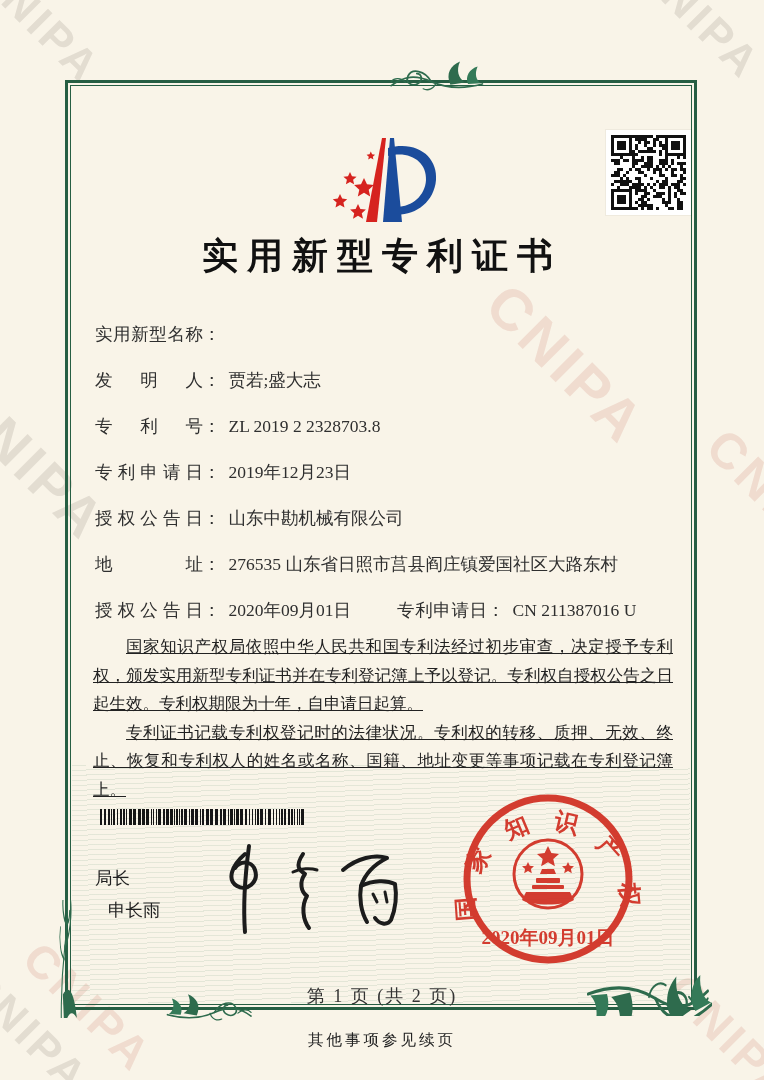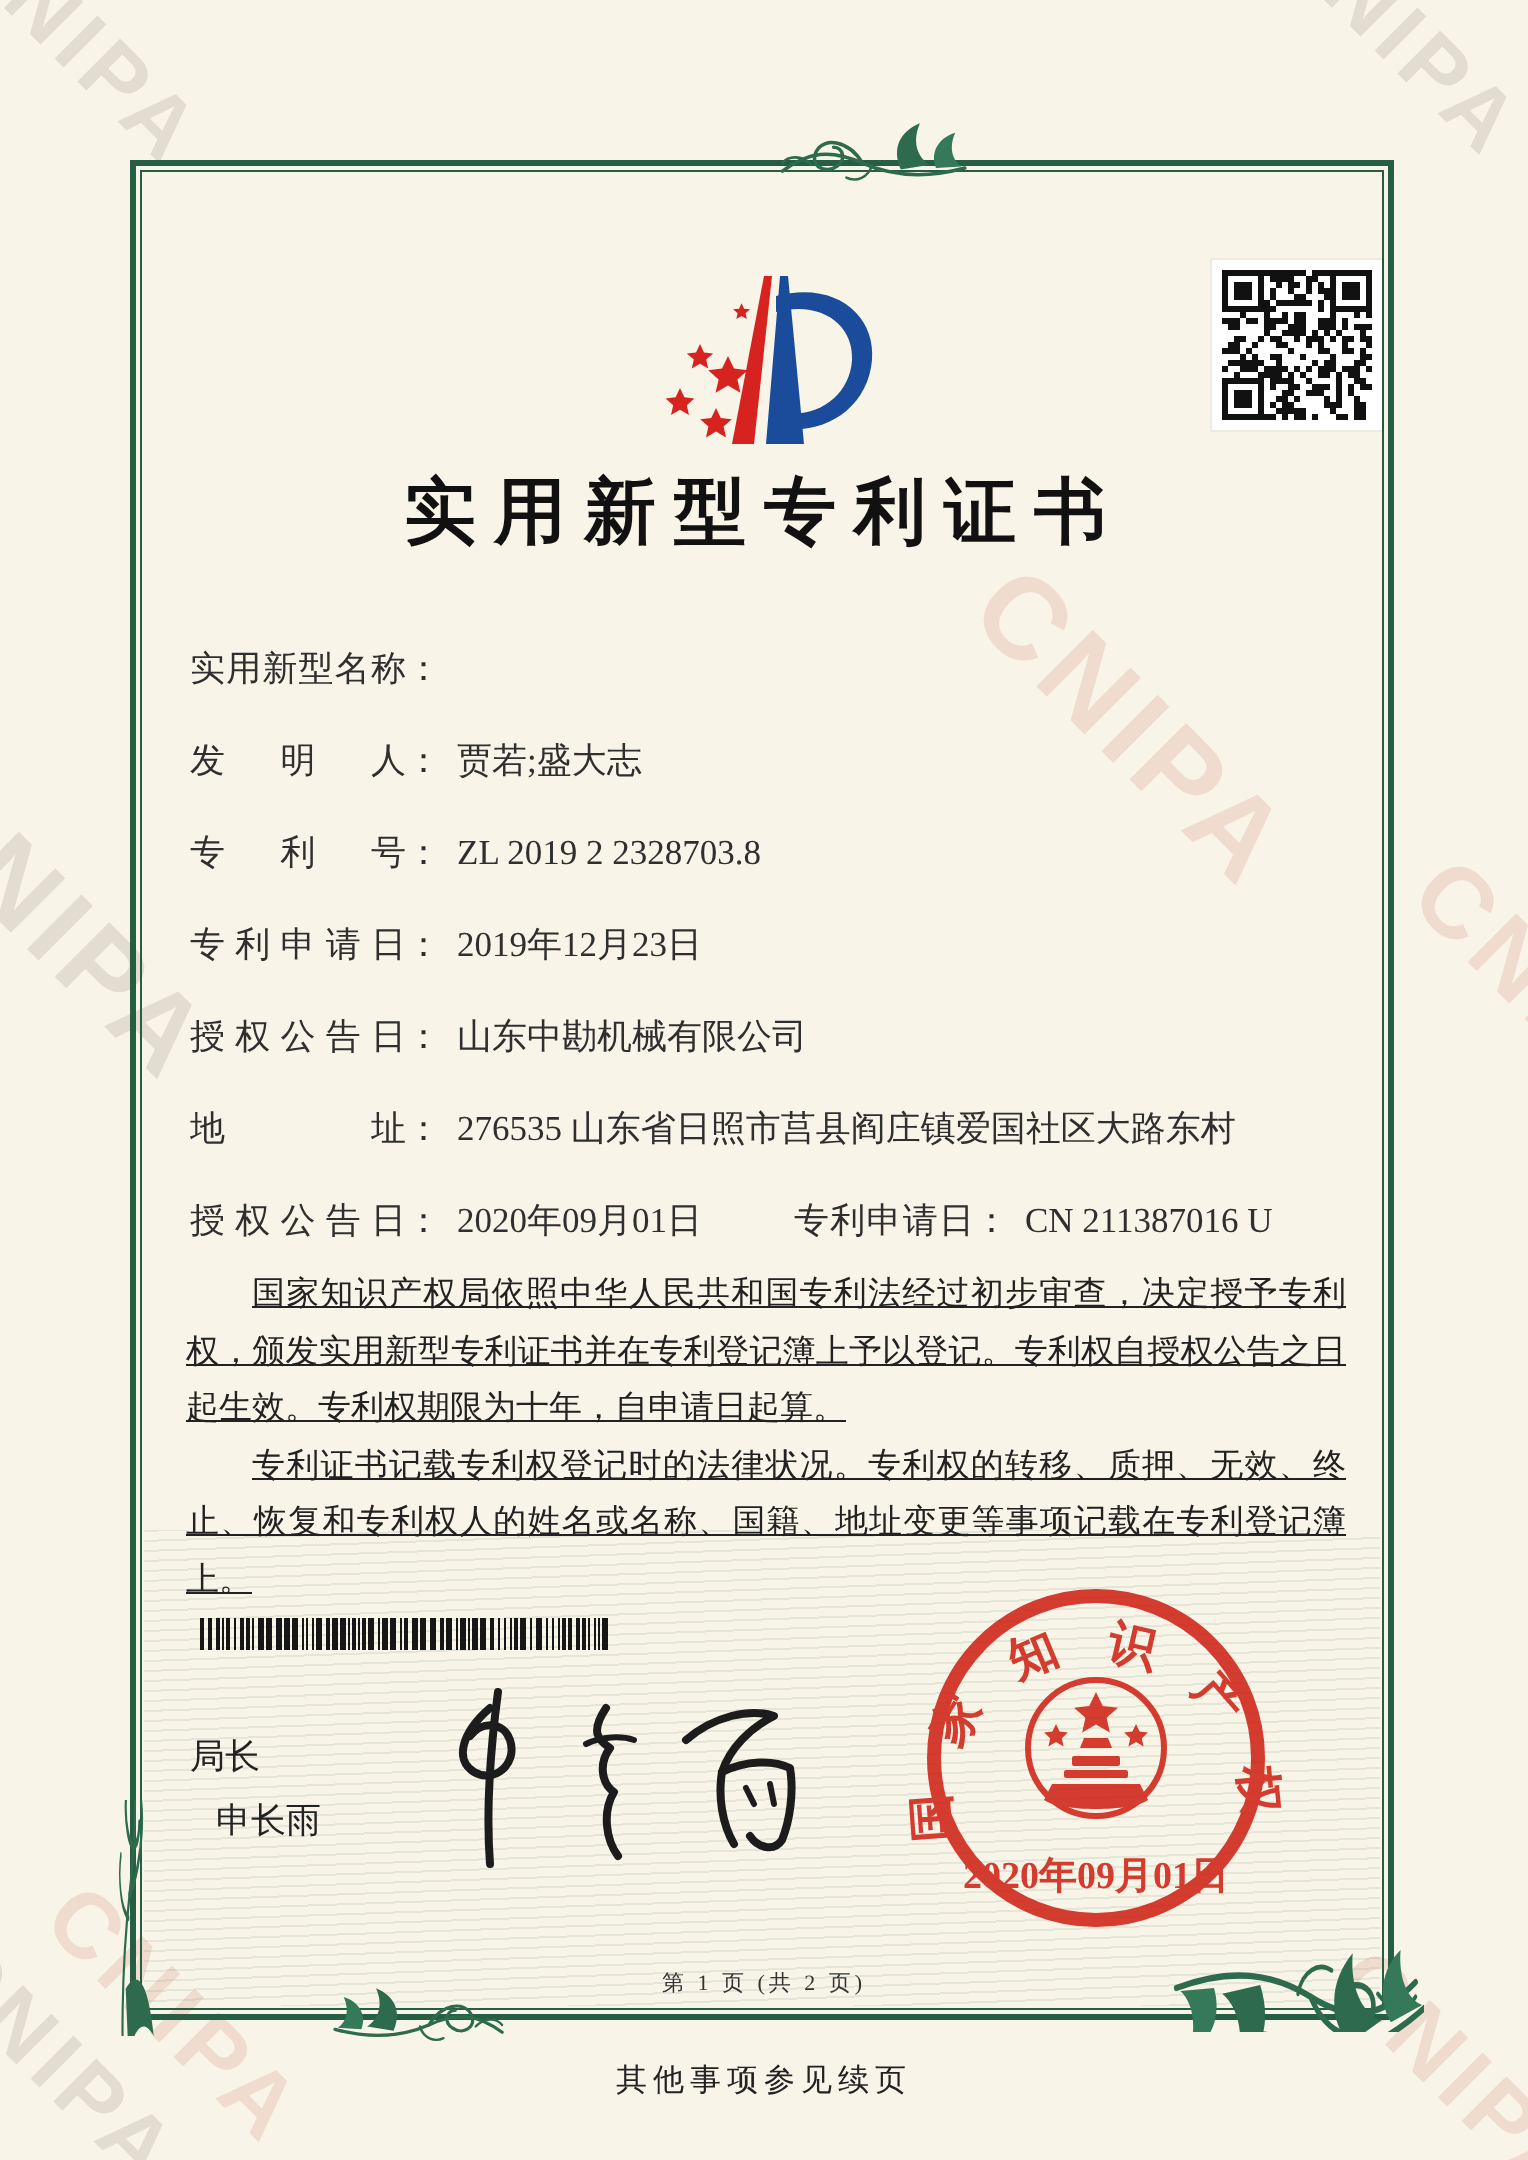--- a/index.html
+++ b/index.html
@@ -67,21 +67,21 @@
   .barcode{position:absolute;left:100px;top:809px;width:206px;height:16px;display:flex;align-items:stretch;}
   .barcode i{display:block;height:100%;}
   .barcode i.b{background:#161616;}
   
   .commissioner-title{position:absolute;left:95px;top:866px;font-size:17.5px;color:#222;}
   .commissioner-name{position:absolute;left:108px;top:898px;font-size:17.5px;color:#222;}
   .signature{position:absolute;left:215px;top:836px;}
   
   .seal{position:absolute;left:452px;top:792px;opacity:0.92;}
   
-  .page-indicator{position:absolute;left:0;right:0;top:984px;text-align:center;font-size:11px;color:#333;letter-spacing:2px;}
+  .page-indicator{position:absolute;left:0;right:0;top:984px;text-align:center;font-size:18px;color:#333;letter-spacing:2px;}
   .footer-note{position:absolute;left:0;right:0;top:1030px;text-align:center;font-size:15.5px;color:#222;letter-spacing:3px;}
   
   .orn{position:absolute;pointer-events:none;}
 </style>
 </head>
 <body>
 
 <div class="page">
 
   <div class="wm gray" style="left:-38px;top:-4px;font-size:44px;">CNIPA</div>

